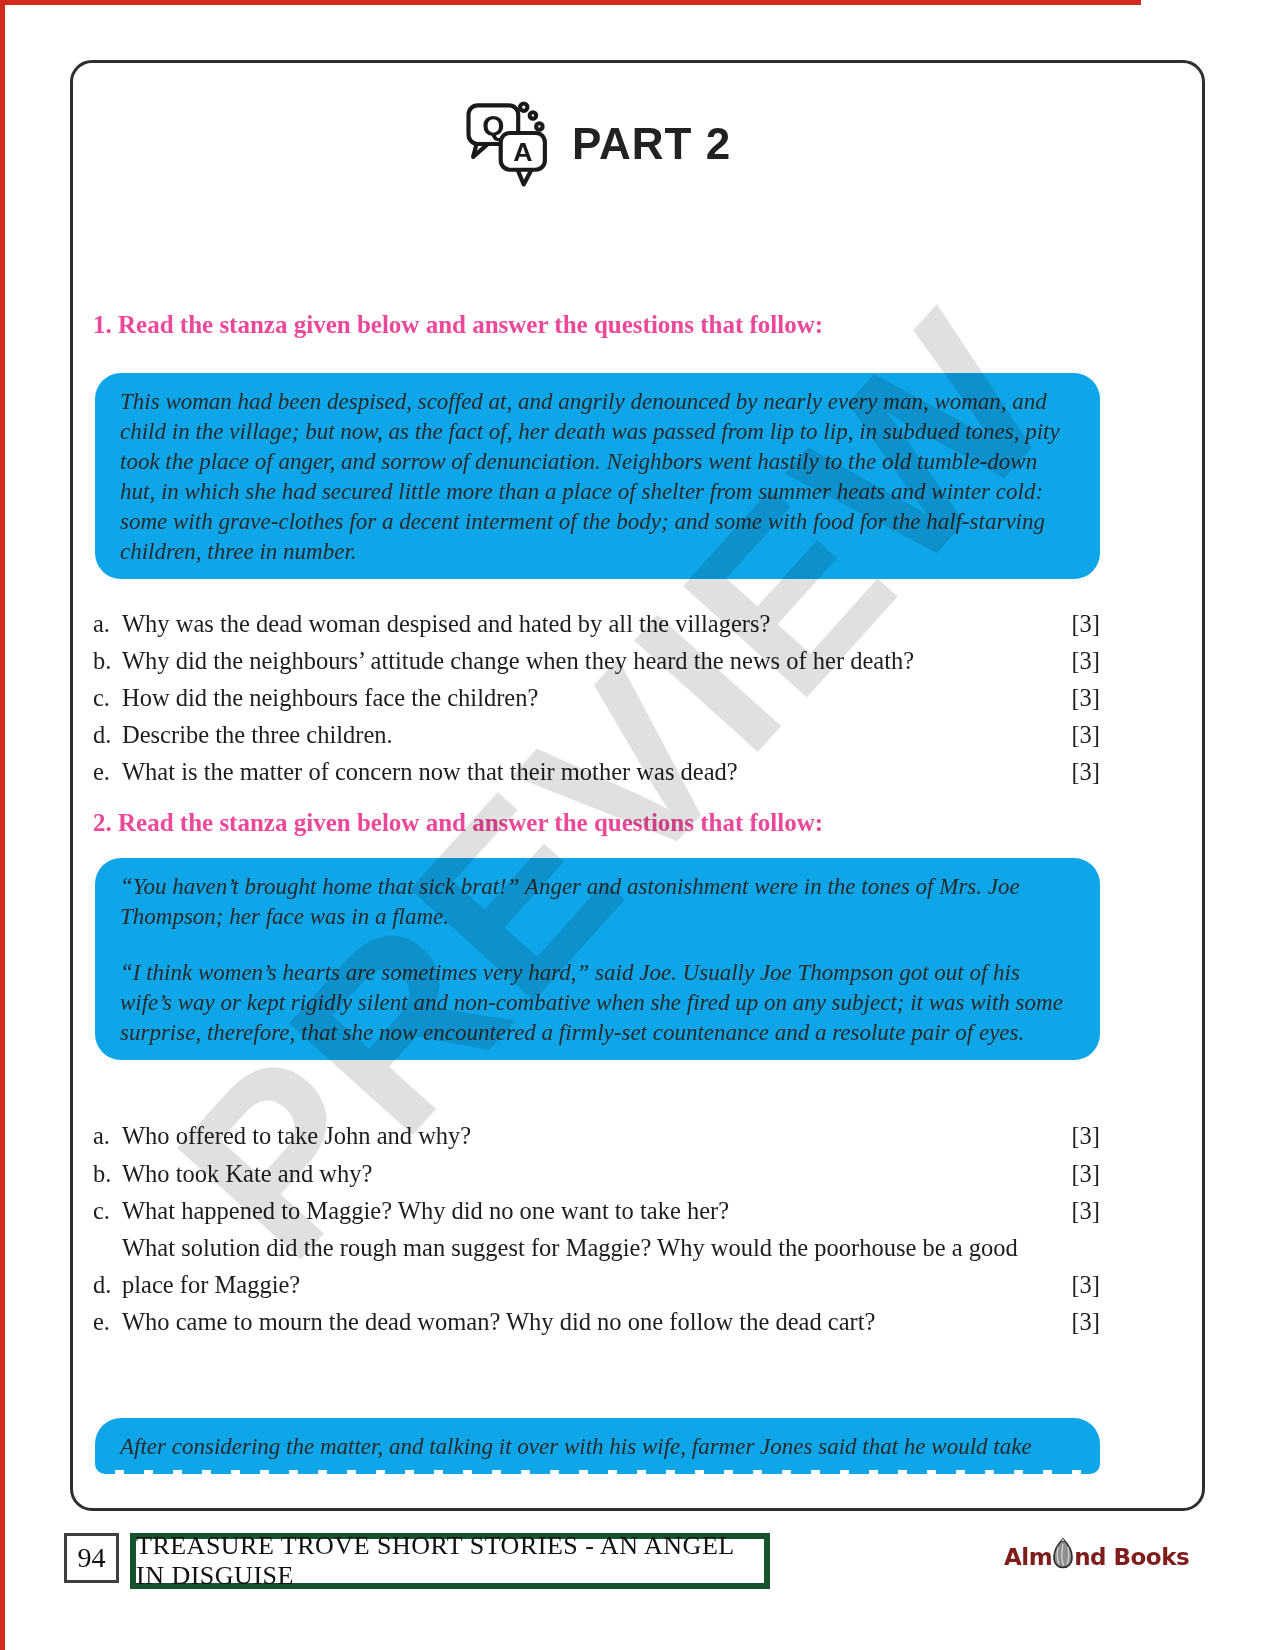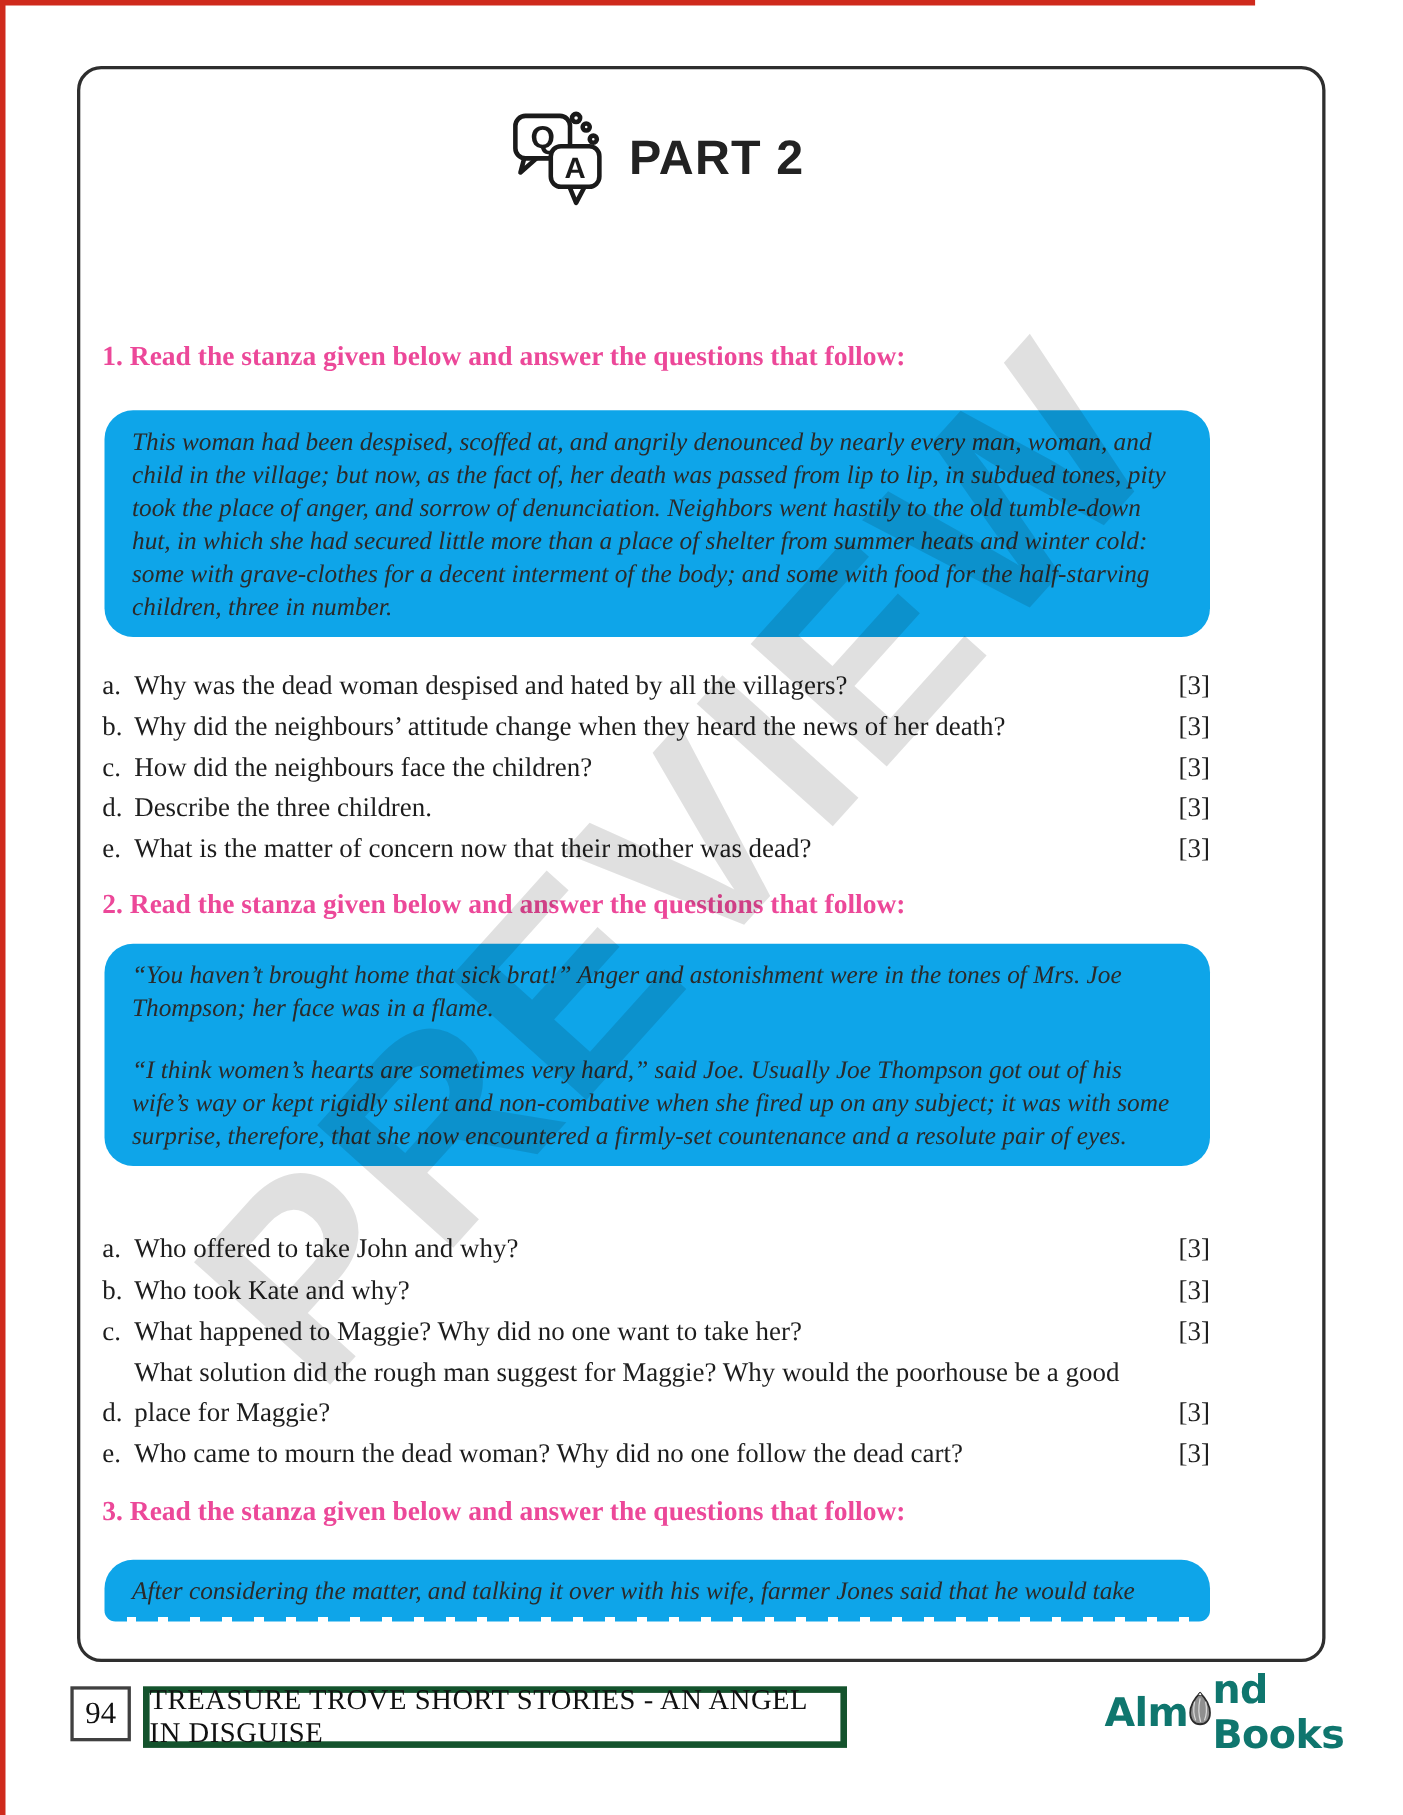--- a/index.html
+++ b/index.html
@@ -61,21 +61,21 @@
     position:absolute;left:64px;top:1533px;width:49px;height:44px;border:3px solid #404040;
     display:flex;align-items:center;justify-content:center;font-size:28px;color:#111;background:#fff;
   }
   .booktitle-box{
     position:absolute;left:130px;top:1533px;width:628px;height:44px;border:6px solid #14532d;
     display:flex;align-items:center;justify-content:center;font-size:26px;letter-spacing:.5px;
     color:#111;background:#fff;
   }
   .logo{
     position:absolute;left:1004px;top:1534px;height:46px;display:flex;align-items:center;
-    font-family:"DejaVu Sans", sans-serif;font-weight:bold;font-size:36px;letter-spacing:-0.5px;color:#0f766e;
+    font-family:"DejaVu Sans", sans-serif;font-weight:bold;font-size:23px;letter-spacing:-0.5px;color:#7f1d1d;
   }
   .logo .nut{width:24px;height:36px;margin:-8px -1px 0 -1px;flex:none;}
 </style>
 </head>
 <body>
 
 <div>
 
   <div class="trim-top"></div>
   <div class="trim-left"></div>
@@ -157,21 +157,20 @@
       <span class="q-label">d.</span>
       <span class="q-text">What solution did the rough man suggest for Maggie? Why would the poorhouse be a good place for Maggie?</span>
       <span class="q-marks">[3]</span>
     </div>
     <div class="q-row" style="top:1243px">
       <span class="q-label">e.</span>
       <span class="q-text">Who came to mourn the dead woman? Why did no one follow the dead cart?</span>
       <span class="q-marks">[3]</span>
     </div>
 
-    <h2 class="sec-heading sh3">3. Read the stanza given below and answer the questions that follow:</h2>
     <div class="passage-box pbox3">
       <p>After considering the matter, and talking it over with his wife, farmer Jones said that he would take</p>
     </div>
     <div class="cut-dashes"></div>
 
   </div>
 
   <div class="watermark">PREVIEW</div>
 
   <div class="pageno-box">

